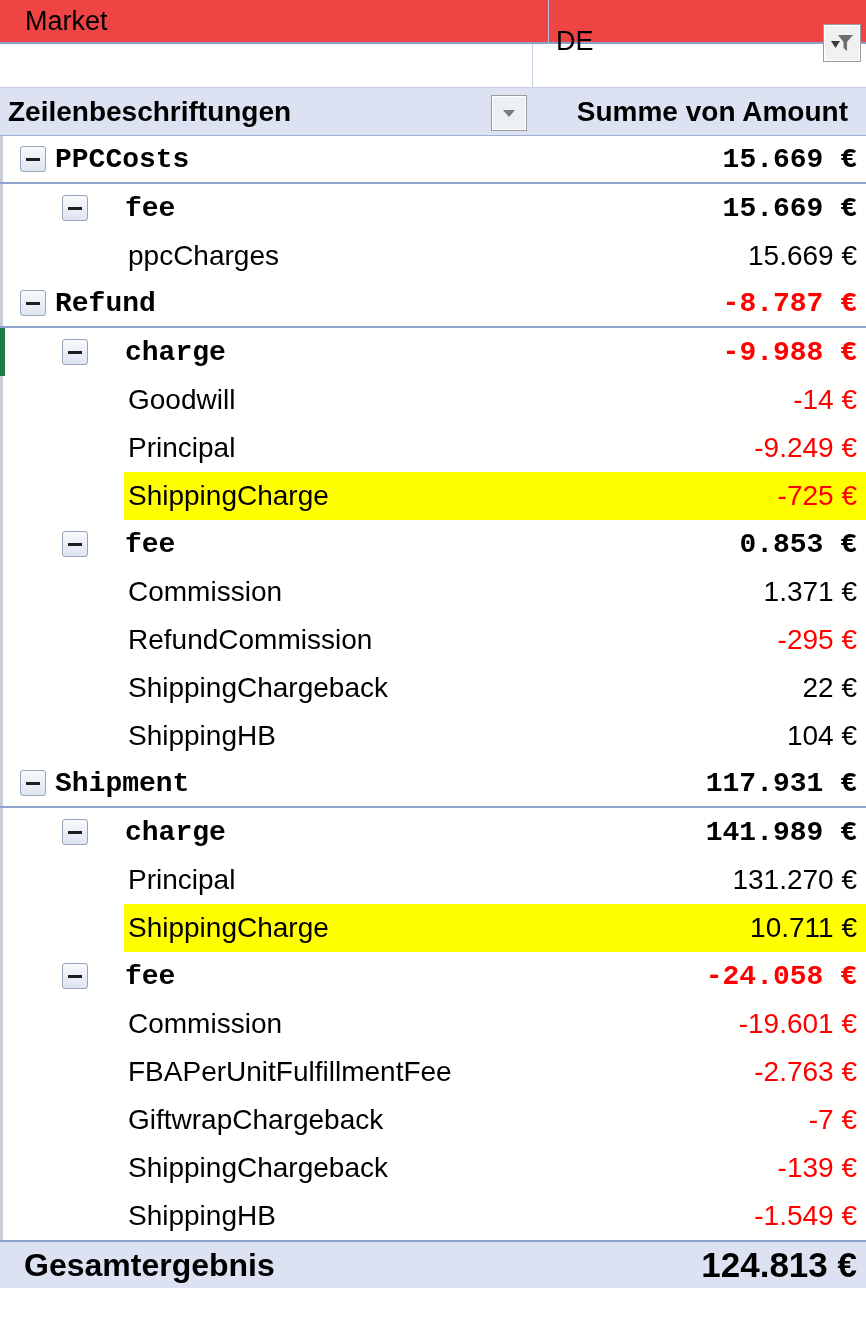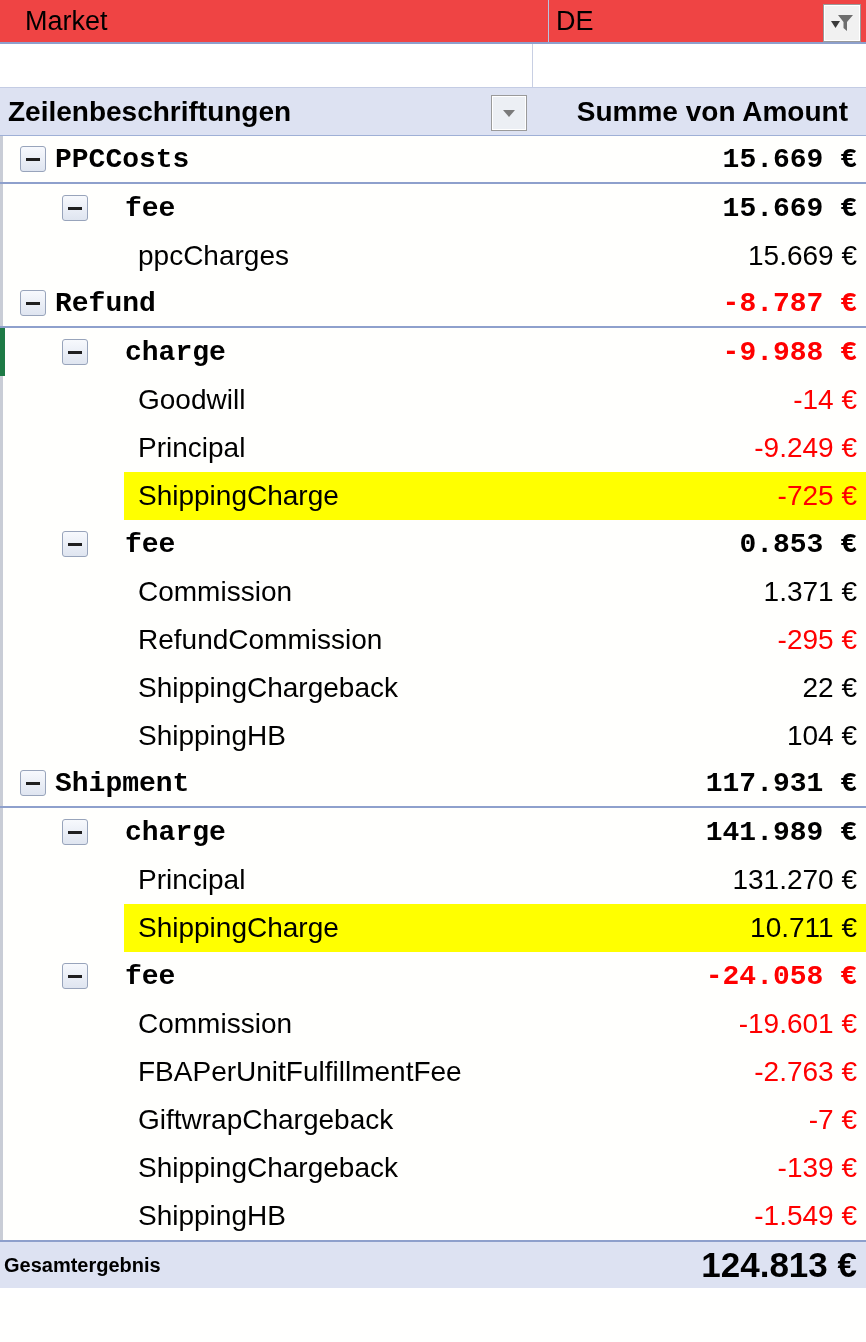--- a/index.html
+++ b/index.html
@@ -71,20 +71,21 @@
   .filter-value{
     flex:1 1 auto;
     height:100%;
     display:flex;
     align-items:center;
     padding-left:7px;
     box-sizing:border-box;
     font-size:27px;
     color:#000;
     position:relative;
+    margin-top:20px;
   }
   .filter-btn{
     position:absolute;
     right:5px;top:4px;
     width:36px;height:36px;
     background:#f1f1f1;
     border:1px solid #9a9a9a;
     box-shadow:inset 0 0 0 1px #ffffff;
     display:flex;align-items:center;justify-content:center;
   }
@@ -161,21 +162,21 @@
   .ind0{padding-left:20px;}
   .ind1{padding-left:62px;gap:28px;}
   .ind2{padding-left:124px;}
 
   .lbl{
     font-size:28px;
     color:#000;
     white-space:nowrap;
     margin-left:9px;
   }
-  .lbl.nobtn{margin-left:14px;}
+  .lbl.nobtn{margin-left:4px;}
   .val{
     font-size:28px;
     color:#000;
     white-space:nowrap;
   }
   .bold .lbl,.bold .val{font-weight:bold;font-family:Liberation Mono, monospace;}
   .neg .val{color:#ff0000;}
 
   
   .hl .label-cell{
@@ -194,22 +195,22 @@
   .total-row{
     display:flex;
     height:48px;
     background:#dde2f2;
     border-top:2px solid #8ea0cc;
     box-sizing:border-box;
     align-items:center;
   }
   .total-left{
     flex:0 0 533px;height:100%;
-    display:flex;align-items:center;padding-left:4px;box-sizing:border-box;
-    font-size:20px;font-weight:bold;color:#000;
+    display:flex;align-items:center;padding-left:24px;box-sizing:border-box;
+    font-size:32px;font-weight:bold;color:#000;
   }
   .total-right{
     flex:1 1 auto;height:100%;
     display:flex;align-items:center;justify-content:flex-end;padding-right:9px;box-sizing:border-box;
     font-size:35px;font-weight:bold;color:#000;
   }
   .tail{height:8px;background:#ffffff;}
 </style>
 </head>
 <body>

